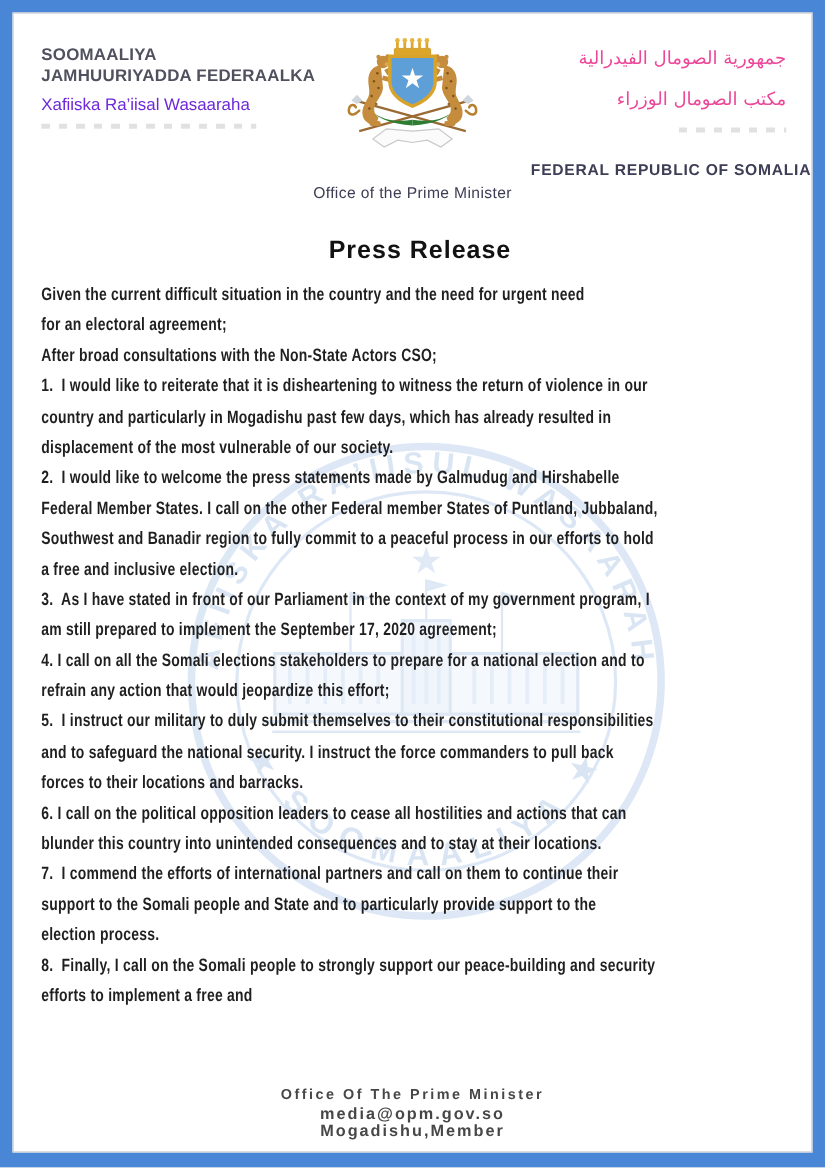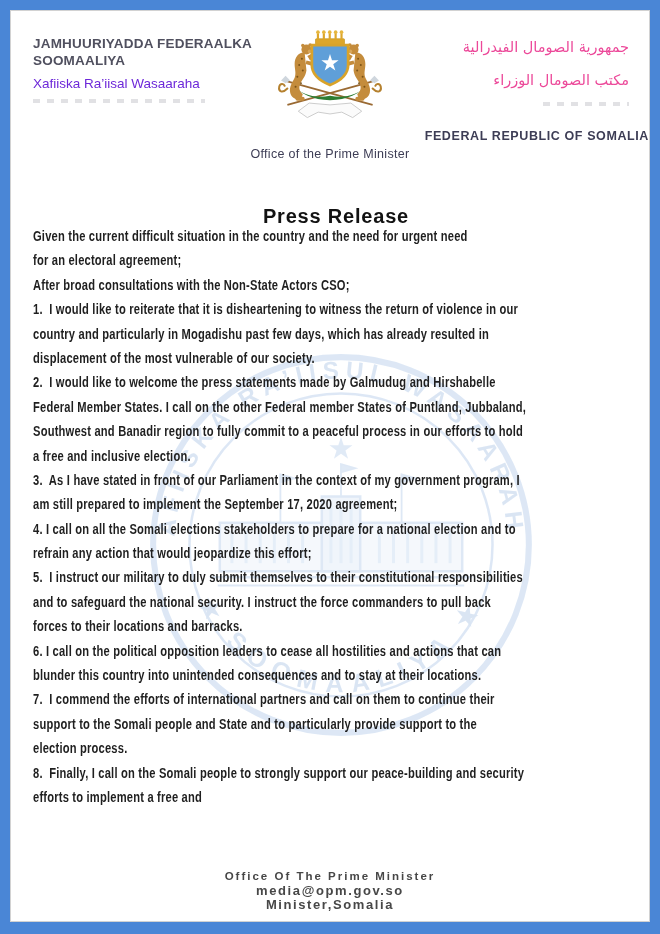--- a/index.html
+++ b/index.html
@@ -26,21 +26,21 @@
   .hdr-right{position:absolute;right:20px;top:20px;width:220px;text-align:right;}
   .ar1{font-family:"DejaVu Sans",sans-serif;font-size:14.5px;color:#ec4899;line-height:33px;direction:rtl;}
   .remnant-r{margin-left:auto;width:86px;margin-top:5px;}
   
   .emblem{position:absolute;left:50%;top:14px;transform:translateX(-50%);width:136px;height:109px;}
   
   .center-head{position:absolute;left:0;right:0;top:117px;text-align:center;}
   .ch1{font-size:12.5px;font-weight:600;letter-spacing:.6px;color:#3d3d55;line-height:17px;text-align:right;}
   .ch2{font-size:12.5px;font-weight:500;letter-spacing:.3px;color:#3d3d55;line-height:19px;}
   
-  .title{position:absolute;left:12px;right:0;top:178px;margin:16px;text-align:center;
+  .title{position:absolute;left:12px;right:0;top:178px;margin:0;text-align:center;
     font-size:20px;font-weight:700;letter-spacing:.8px;color:#121212;}
   
   .press-body{position:absolute;left:22px;right:12px;top:213px;}
   .bline{height:24.4px;line-height:24.4px;overflow:visible;}
   .bline span{
     display:inline-block;transform:scaleX(.78);transform-origin:0 50%;
     white-space:pre;font-size:14.3px;font-weight:700;color:#1f1f1f;letter-spacing:.25px;
   }
   
   .footer{position:absolute;left:0;right:0;top:858px;text-align:center;color:#474747;}
@@ -97,22 +97,22 @@
             <polygon points="140,130 154,134 140,138"></polygon>
           <line x1="200" y1="152" x2="200" y2="120"></line>
             <polygon points="200,120 214,124 200,128"></polygon>
           <line x1="260" y1="178" x2="260" y2="130"></line>
             <polygon points="260,130 274,134 260,138"></polygon>
         </g>
       </g>
     </svg>
 
     <div class="hdr-left">
+      <div class="hl1">SOOMAALIYA</div>
       <div class="hl1">JAMHUURIYADDA FEDERAALKA</div>
-      <div class="hl1">SOOMAALIYA</div>
       <div class="hl2">Xafiiska Ra’iisal Wasaaraha</div>
       <div class="remnant"></div>
     </div>
 
     <svg class="emblem" viewBox="0 0 150 120">
 
       <g stroke="#9a6a33" stroke-width="2">
         <line x1="28" y1="62" x2="122" y2="88"></line>
         <line x1="122" y1="62" x2="28" y2="88"></line>
       </g>
@@ -206,17 +206,17 @@
         <div class="bline"><span>7.  I commend the efforts of international partners and call on them to continue their</span></div>
         <div class="bline"><span>support to the Somali people and State and to particularly provide support to the</span></div>
         <div class="bline"><span>election process.</span></div>
         <div class="bline"><span>8.  Finally, I call on the Somali people to strongly support our peace-building and security</span></div>
         <div class="bline"><span>efforts to implement a free and</span></div>
       </div>
 
     <div class="footer">
       <div class="f1">Office Of The Prime Minister</div>
       <div class="f2">media@opm.gov.so</div>
-      <div class="f2">Minister,Somalia</div>
+      <div class="f2">Mogadishu,Member</div>
     </div>
 
   </div>
 </div>
 
 </body></html>

